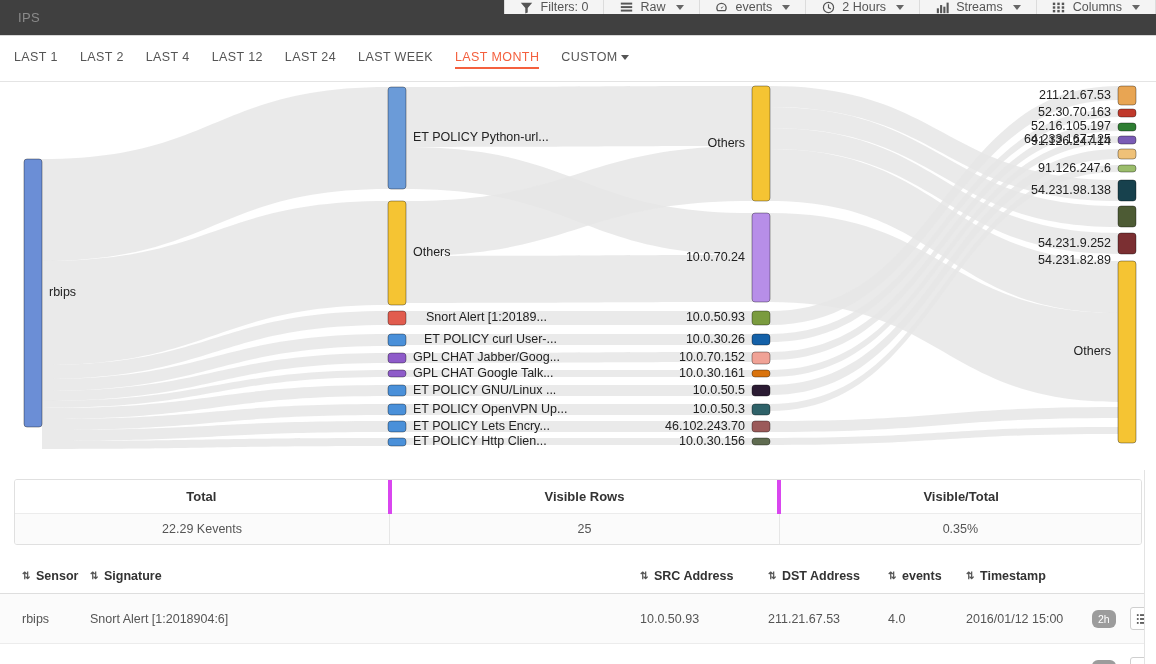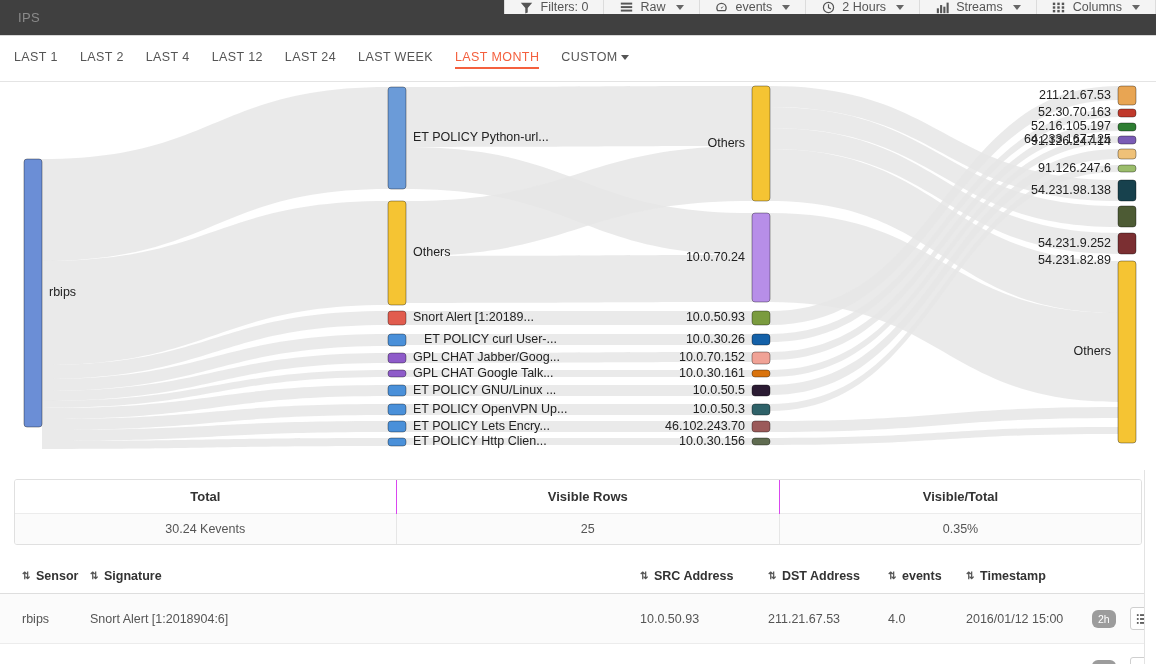--- a/index.html
+++ b/index.html
@@ -93,21 +93,21 @@
     width:1128px;
     border:1px solid #e0e0e0;
     border-radius:3px;
     overflow:hidden;
     background:#fff;
   }
   #summary table { width:100%; border-collapse:collapse; }
   #summary th {
     font-size:13px; font-weight:bold; color:#333;
     padding:9px 4px; text-align:center;
-    border-right:1px solid #d946ef;
+    border-right:4px solid #d946ef;
     background:#fff;
   }
   #summary td {
     font-size:12.5px; color:#555;
     padding:8px 4px; text-align:center;
     border-top:1px solid #ececec;
     border-right:1px solid #e6e6e6;
     background:#fbfbfb;
   }
   #summary th:last-child, #summary td:last-child { border-right:none; }
@@ -324,21 +324,21 @@
         <rect x="1118" y="98" width="18" height="21" rx="3" fill="#17414d" stroke="rgba(0,0,0,.45)" stroke-width="0.8"></rect>
         <rect x="1118" y="124" width="18" height="21" rx="3" fill="#4d5b34" stroke="rgba(0,0,0,.45)" stroke-width="0.8"></rect>
         <rect x="1118" y="151" width="18" height="21" rx="3" fill="#7b2f32" stroke="rgba(0,0,0,.45)" stroke-width="0.8"></rect>
         <rect x="1118" y="179" width="18" height="182" rx="3" fill="#f5c433" stroke="rgba(0,0,0,.45)" stroke-width="0.8"></rect>
       </g>
     </svg>
   <div id="sankey-labels">
       <div class="sk-label" style="top: 204px; left: 49px;">rbips</div>
       <div class="sk-label" style="top: 49px; left: 413px;">ET POLICY Python-url...</div>
       <div class="sk-label" style="top: 164px; left: 413px;">Others</div>
-      <div class="sk-label" style="top: 229px; left: 413px;">Snort Alert [1:20189...</div>
+      <div class="sk-label" style="top: 229px; left: 426px;">Snort Alert [1:20189...</div>
       <div class="sk-label" style="top: 251px; left: 424px;">ET POLICY curl User-...</div>
       <div class="sk-label" style="top: 269px; left: 413px;">GPL CHAT Jabber/Goog...</div>
       <div class="sk-label" style="top: 284.5px; left: 413px;">GPL CHAT Google Talk...</div>
       <div class="sk-label" style="top: 301.5px; left: 413px;">ET POLICY GNU/Linux ...</div>
       <div class="sk-label" style="top: 320.5px; left: 413px;">ET POLICY OpenVPN Up...</div>
       <div class="sk-label" style="top: 337.5px; left: 413px;">ET POLICY Lets Encry...</div>
       <div class="sk-label" style="top: 353px; left: 413px;">ET POLICY Http Clien...</div>
       <div class="sk-label r" style="top: 54.5px; right: 411px;">Others</div>
       <div class="sk-label r" style="top: 168.5px; right: 411px;">10.0.70.24</div>
       <div class="sk-label r" style="top: 229px; right: 411px;">10.0.50.93</div>
@@ -366,21 +366,21 @@
   <table>
     <thead>
         <tr id="summary-head">
           <th>Total</th>
           <th>Visible Rows</th>
           <th>Visible/Total</th>
         </tr>
       </thead>
     <tbody>
         <tr id="summary-body">
-          <td>30.24 Kevents</td>
+          <td>22.29 Kevents</td>
           <td>25</td>
           <td>0.35%</td>
         </tr>
       </tbody>
   </table>
 </div>
 
 <div id="datatable">
   <table>
     <thead>

